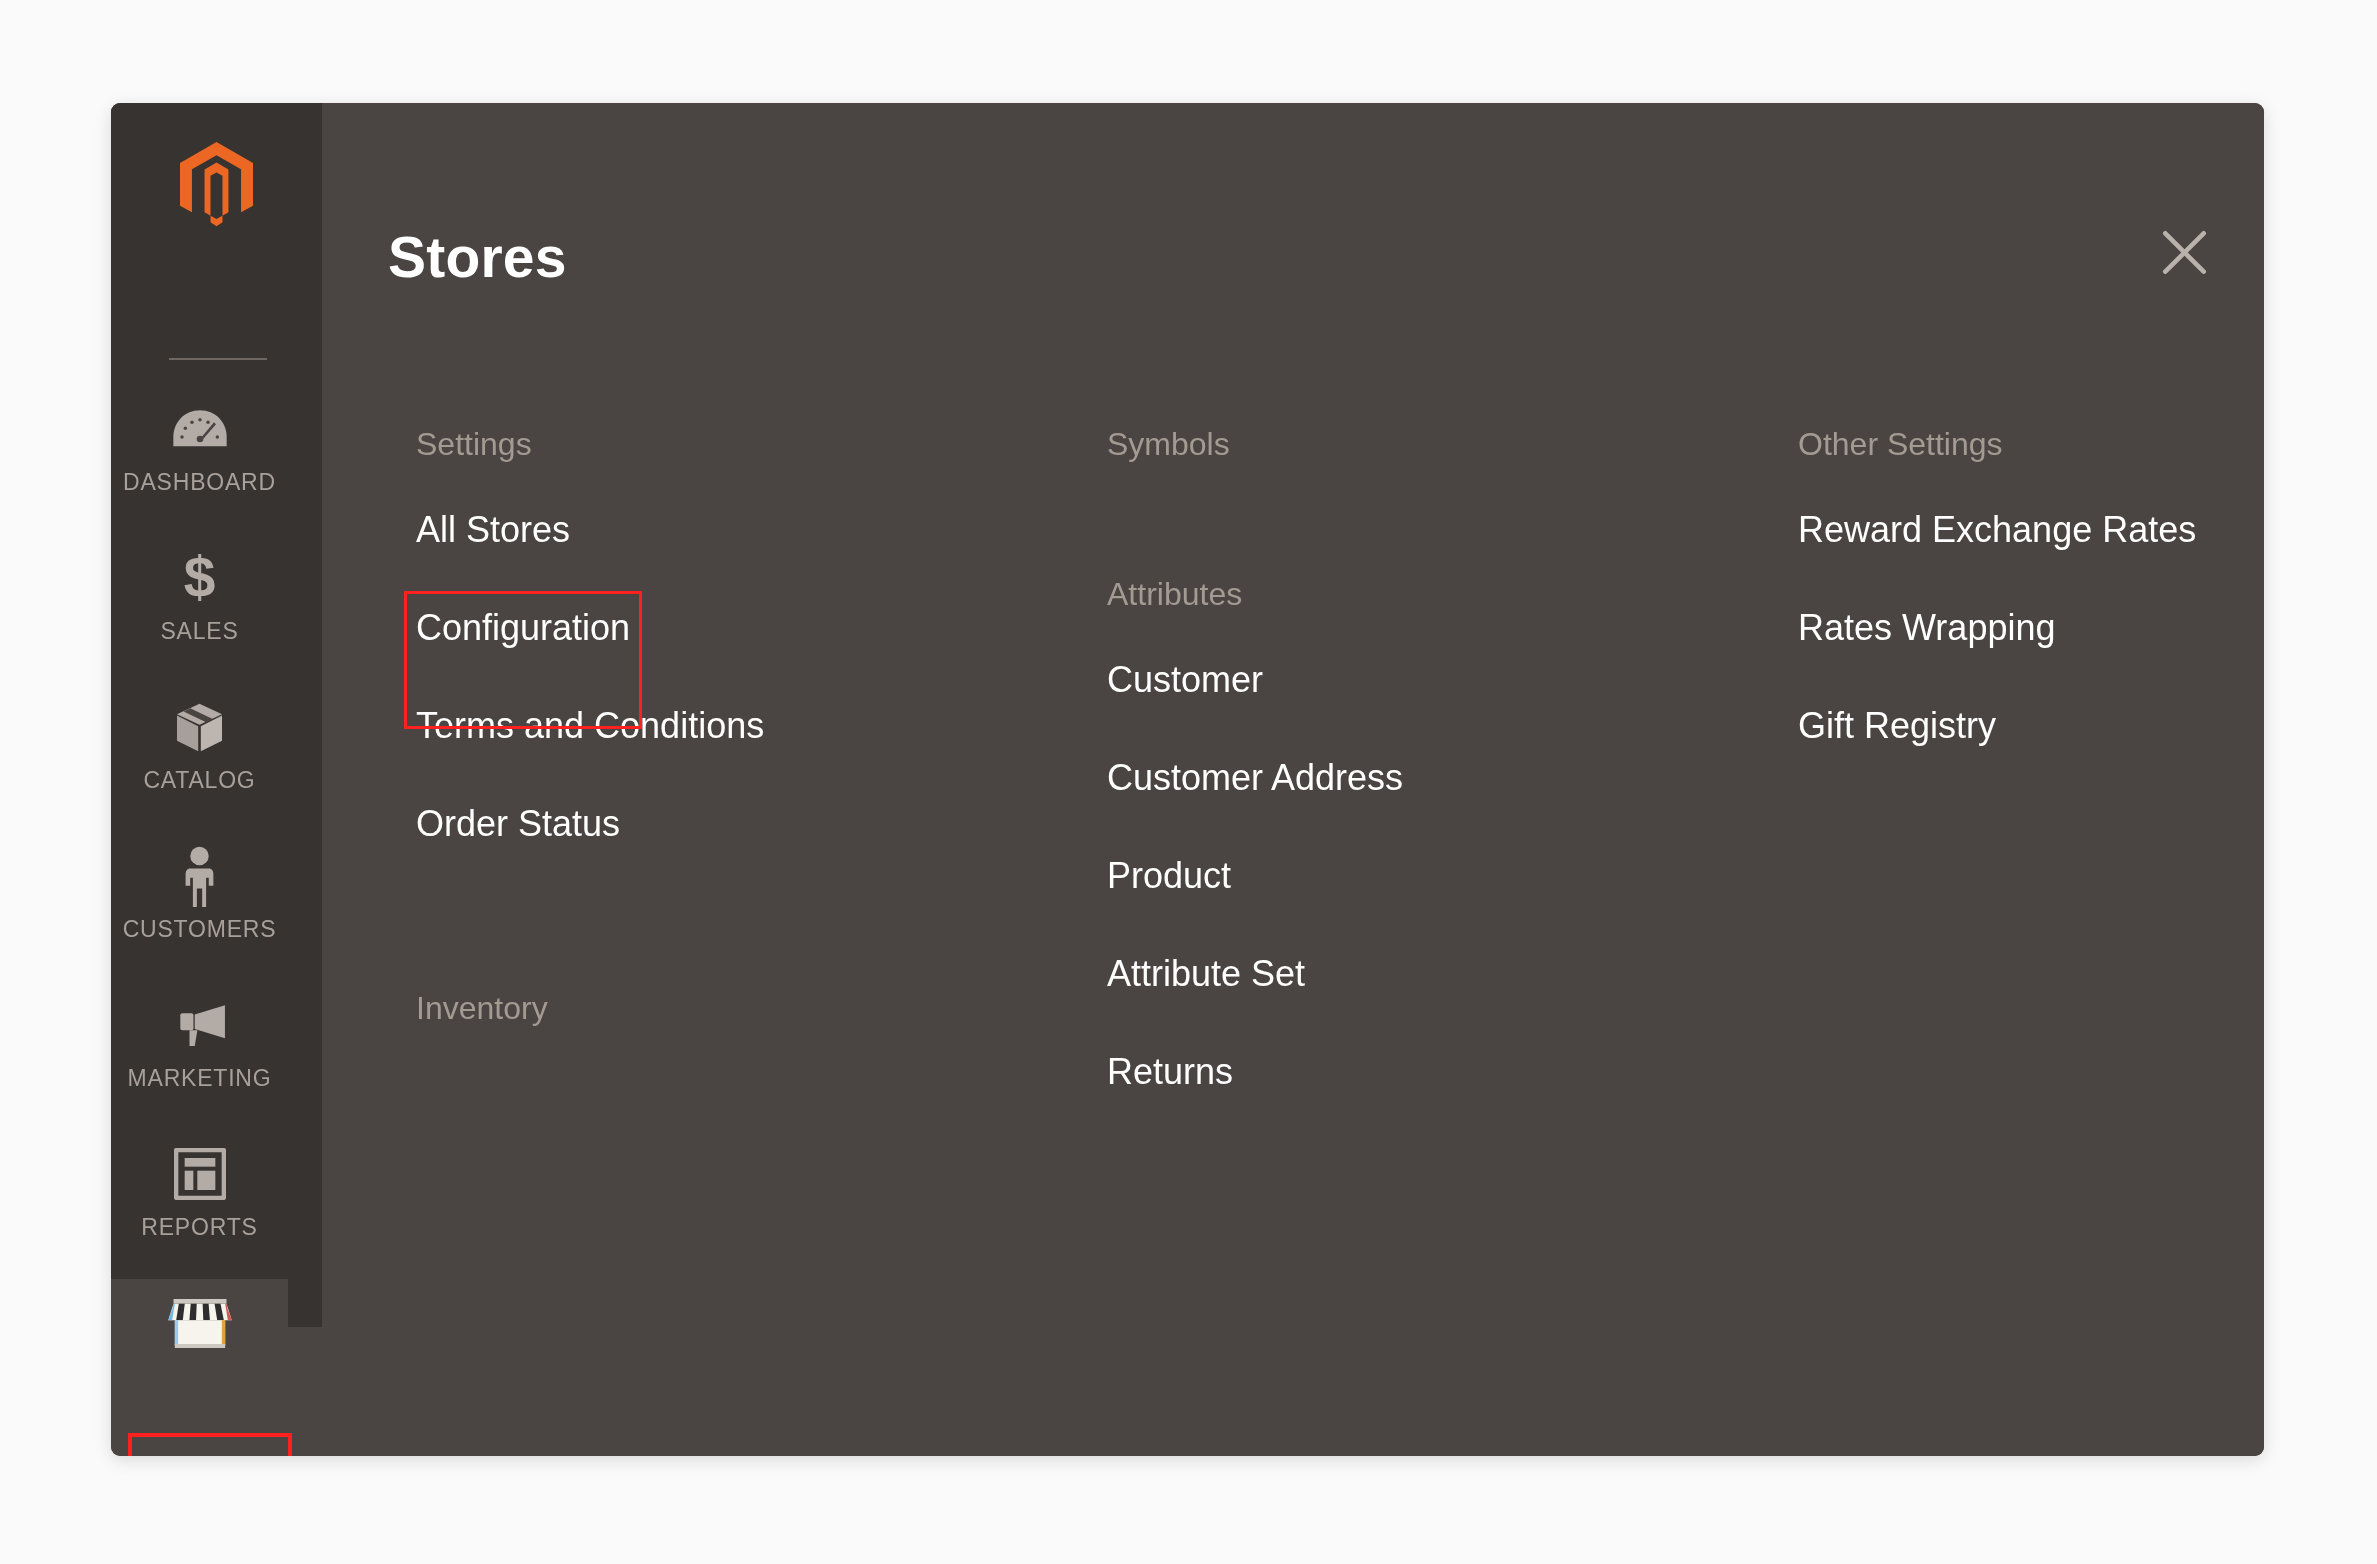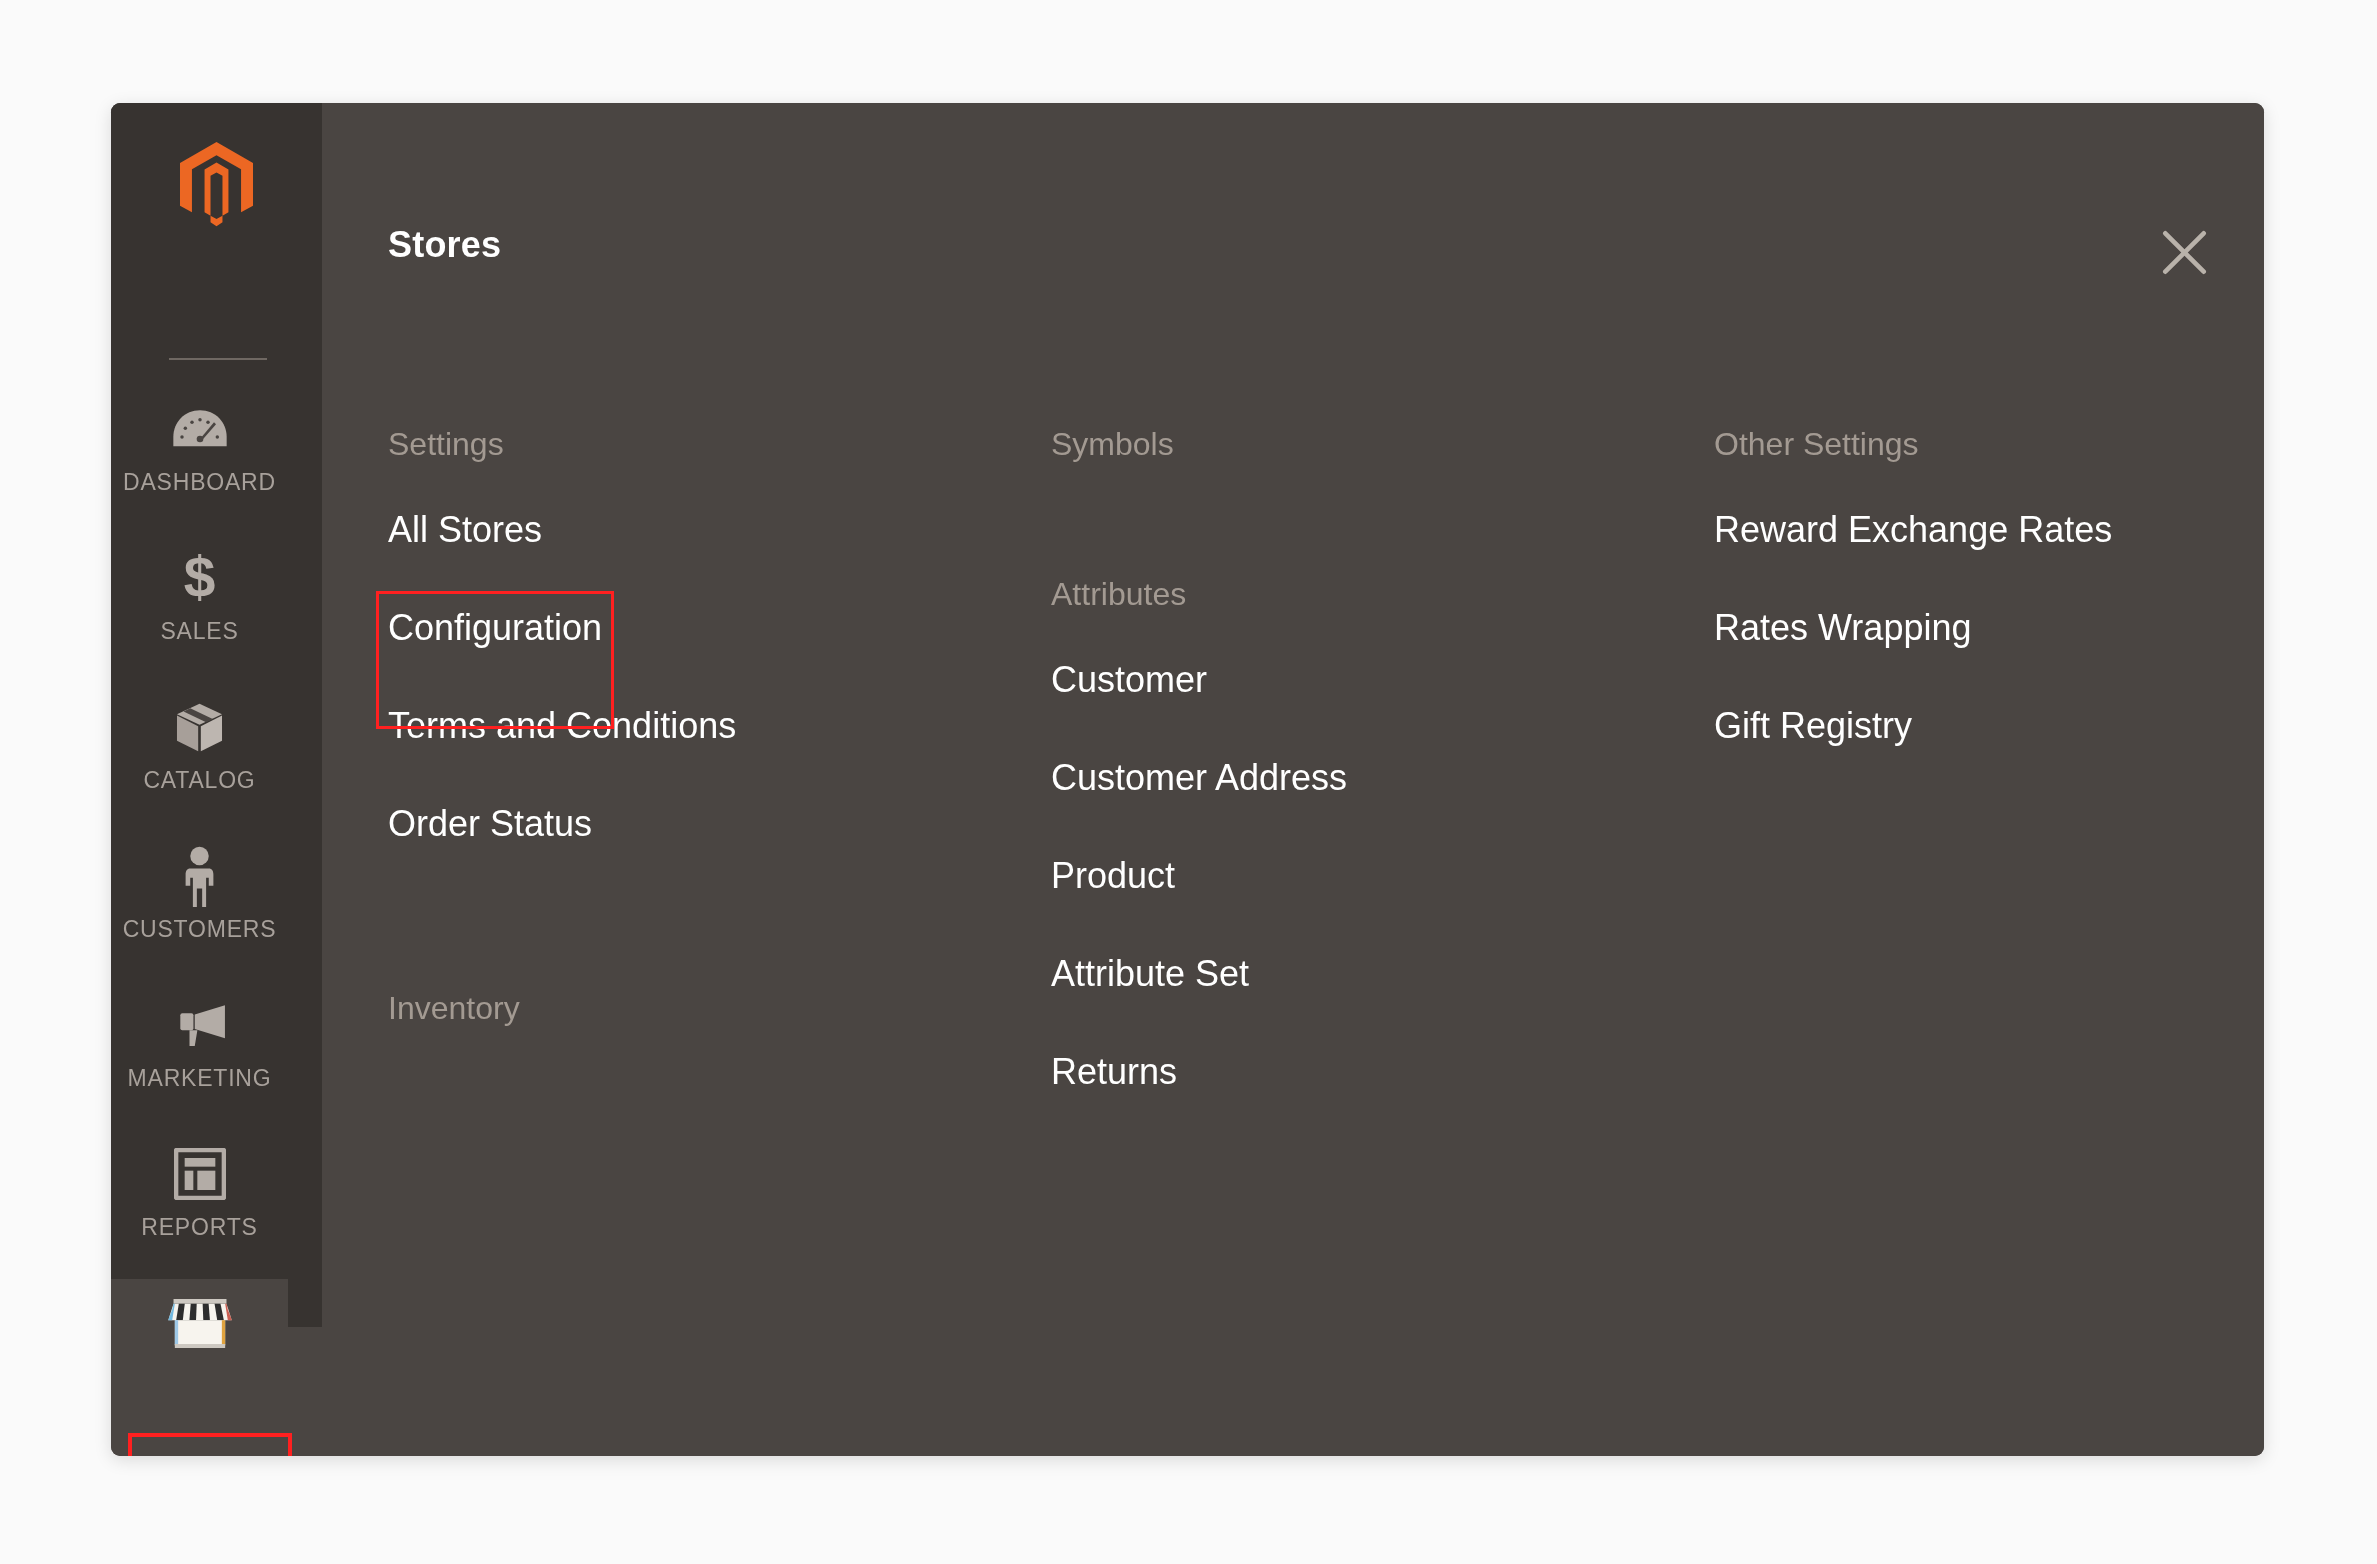--- a/index.html
+++ b/index.html
@@ -120,21 +120,21 @@
   .content {
     position: relative;
     flex: 1 1 auto;
     background: #4a4542;
   }
 
   .panel-title {
     position: absolute;
     left: 66px;
     top: 121px;
-    font-size: 36px;
+    font-size: 57px;
     font-weight: bold;
     color: #ffffff;
     letter-spacing: 0.2px;
     font-family: "Liberation Sans", sans-serif;
   }
 
   .close-btn {
     position: absolute;
     right: 50px;
     top: 119px;
@@ -150,20 +150,21 @@
   .columns {
     position: absolute;
     left: 66px;
     top: 325px;
     right: 0;
     display: flex;
   }
   .col {
     width: 663px;
     flex: 0 0 663px;
+    margin-left: 28px;
   }
 
   .group { margin-bottom: 0; }
 
   .group-title {
     font-size: 32px;
     color: #a39a92;
     font-family: "Liberation Sans", sans-serif;
     line-height: 1;
     margin: 0 0 52px 0;

